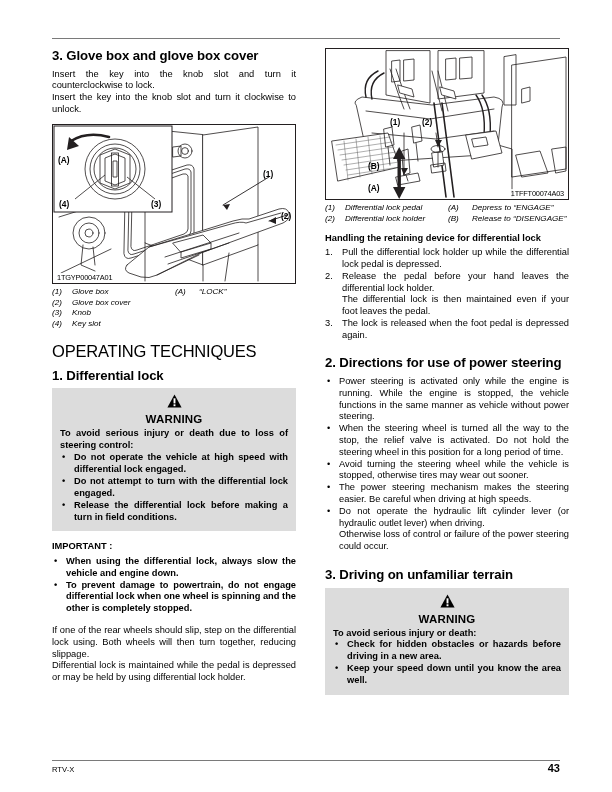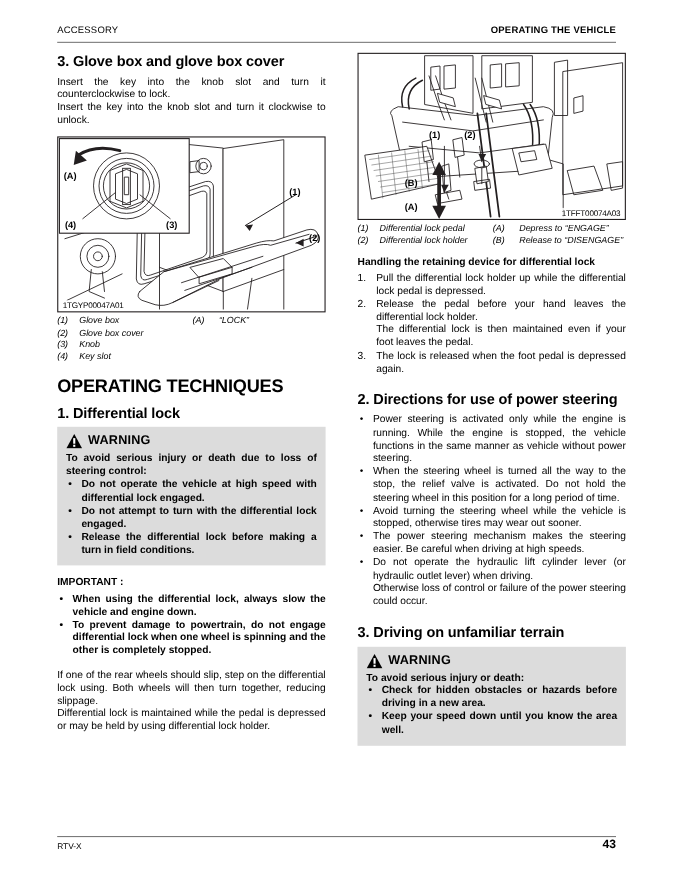--- a/index.html
+++ b/index.html
@@ -78,21 +78,21 @@
   
   h2.sec {
     font-size: 13.2px;
     font-weight: bold;
     margin: 0 0 5px 0;
     line-height: 1.18;
     letter-spacing: -0.1px;
   }
   h1.big {
     font-size: 16.5px;
-    font-weight: bold;
+    font-weight: normal;
     margin: 0 0 7px 0;
     line-height: 1.15;
     letter-spacing: -0.2px;
   }
   h3.sub {
     font-size: 9.3px;
     font-weight: bold;
     margin: 0 0 3px 0;
     line-height: 1.25;
   }
@@ -133,20 +133,21 @@
     padding: 6px 8px 8px 8px;
     margin: 4px 0 0 0;
     box-sizing: border-box;
     width: 244px;
   }
   .warnhead {
     display: flex;
     align-items: center;
     gap: 5px;
     margin-bottom: 3px;
+    flex-direction: column;
   }
   .warn-tri { display: block; }
   .warnhead .wtxt {
     font-size: 11.5px;
     font-weight: bold;
     letter-spacing: .2px;
   }
   .warnbox p, .warnbox li {
     font-weight: bold;
     font-size: 9.3px;
@@ -198,24 +199,20 @@
   .spacer8  { height: 8px; }
   .spacer10 { height: 10px; }
   .spacer12 { height: 12px; }
   .spacer14 { height: 14px; }
 </style>
 </head>
 <body>
 
 <div class="page">
 
-  <div class="runhead">
-    <div class="runhead-left">ACCESSORY</div>
-    <div class="runhead-right">OPERATING THE VEHICLE</div>
-  </div>
   <div class="rule-top"></div>
 
   <div class="col col-left">
 
     <h2 class="sec">3. Glove box and glove box cover</h2>
     <p class="body">Insert the key into the knob slot and turn it counterclockwise to lock.</p>
     <p class="body">Insert the key into the knob slot and turn it clockwise to unlock.</p>
 
     <div class="spacer8"></div>
 

